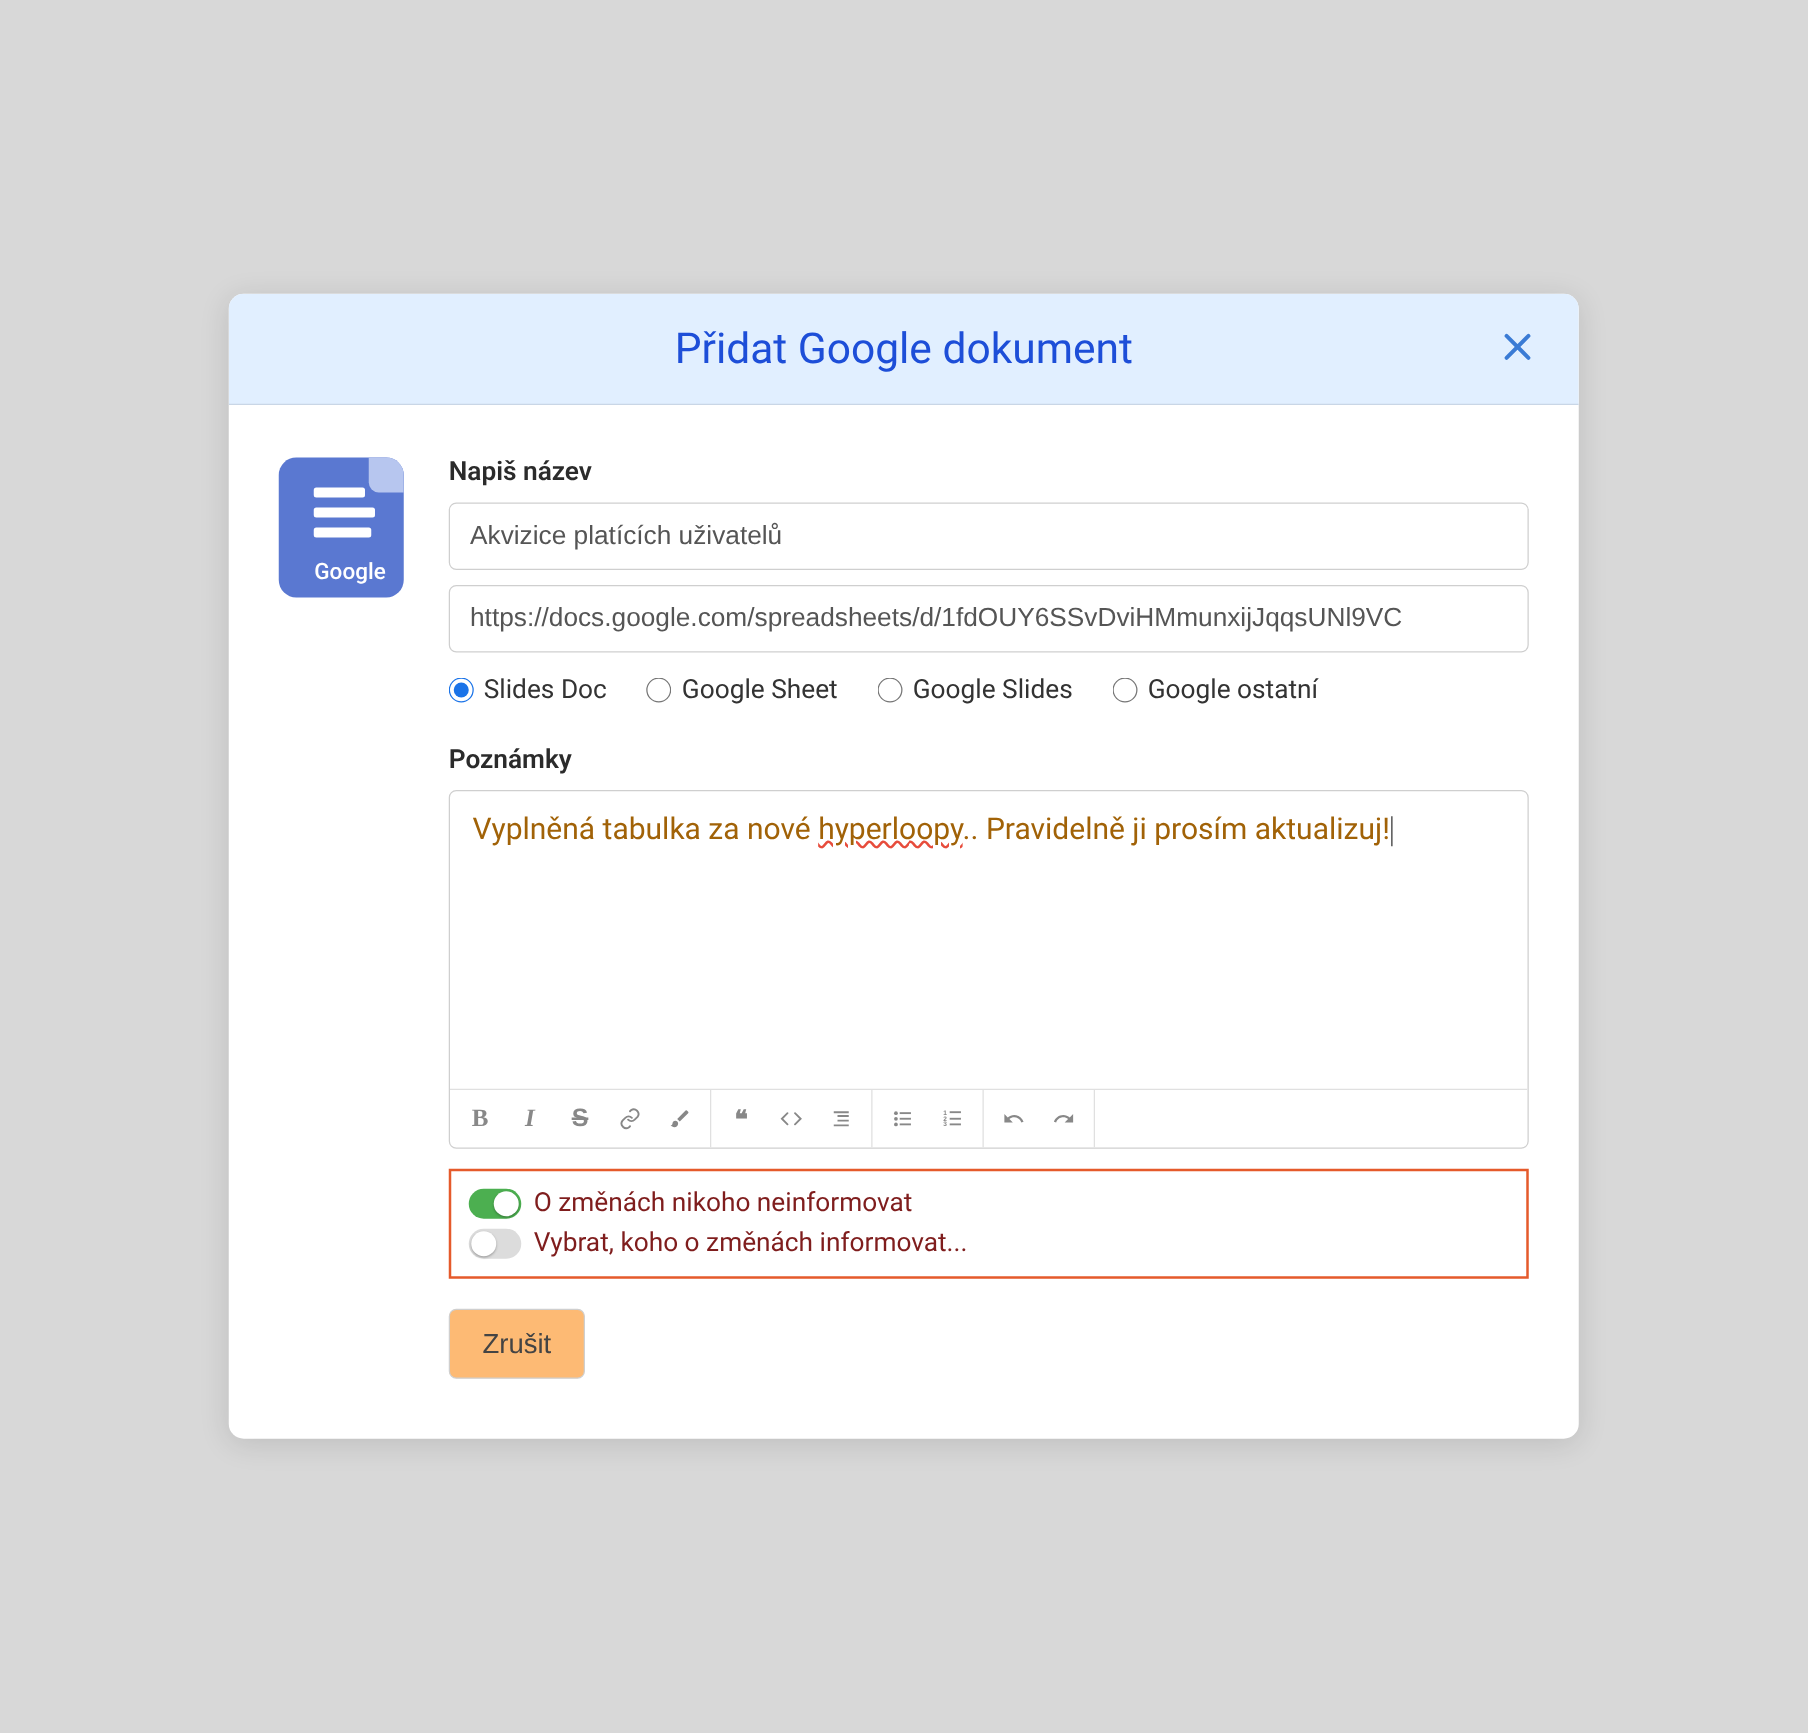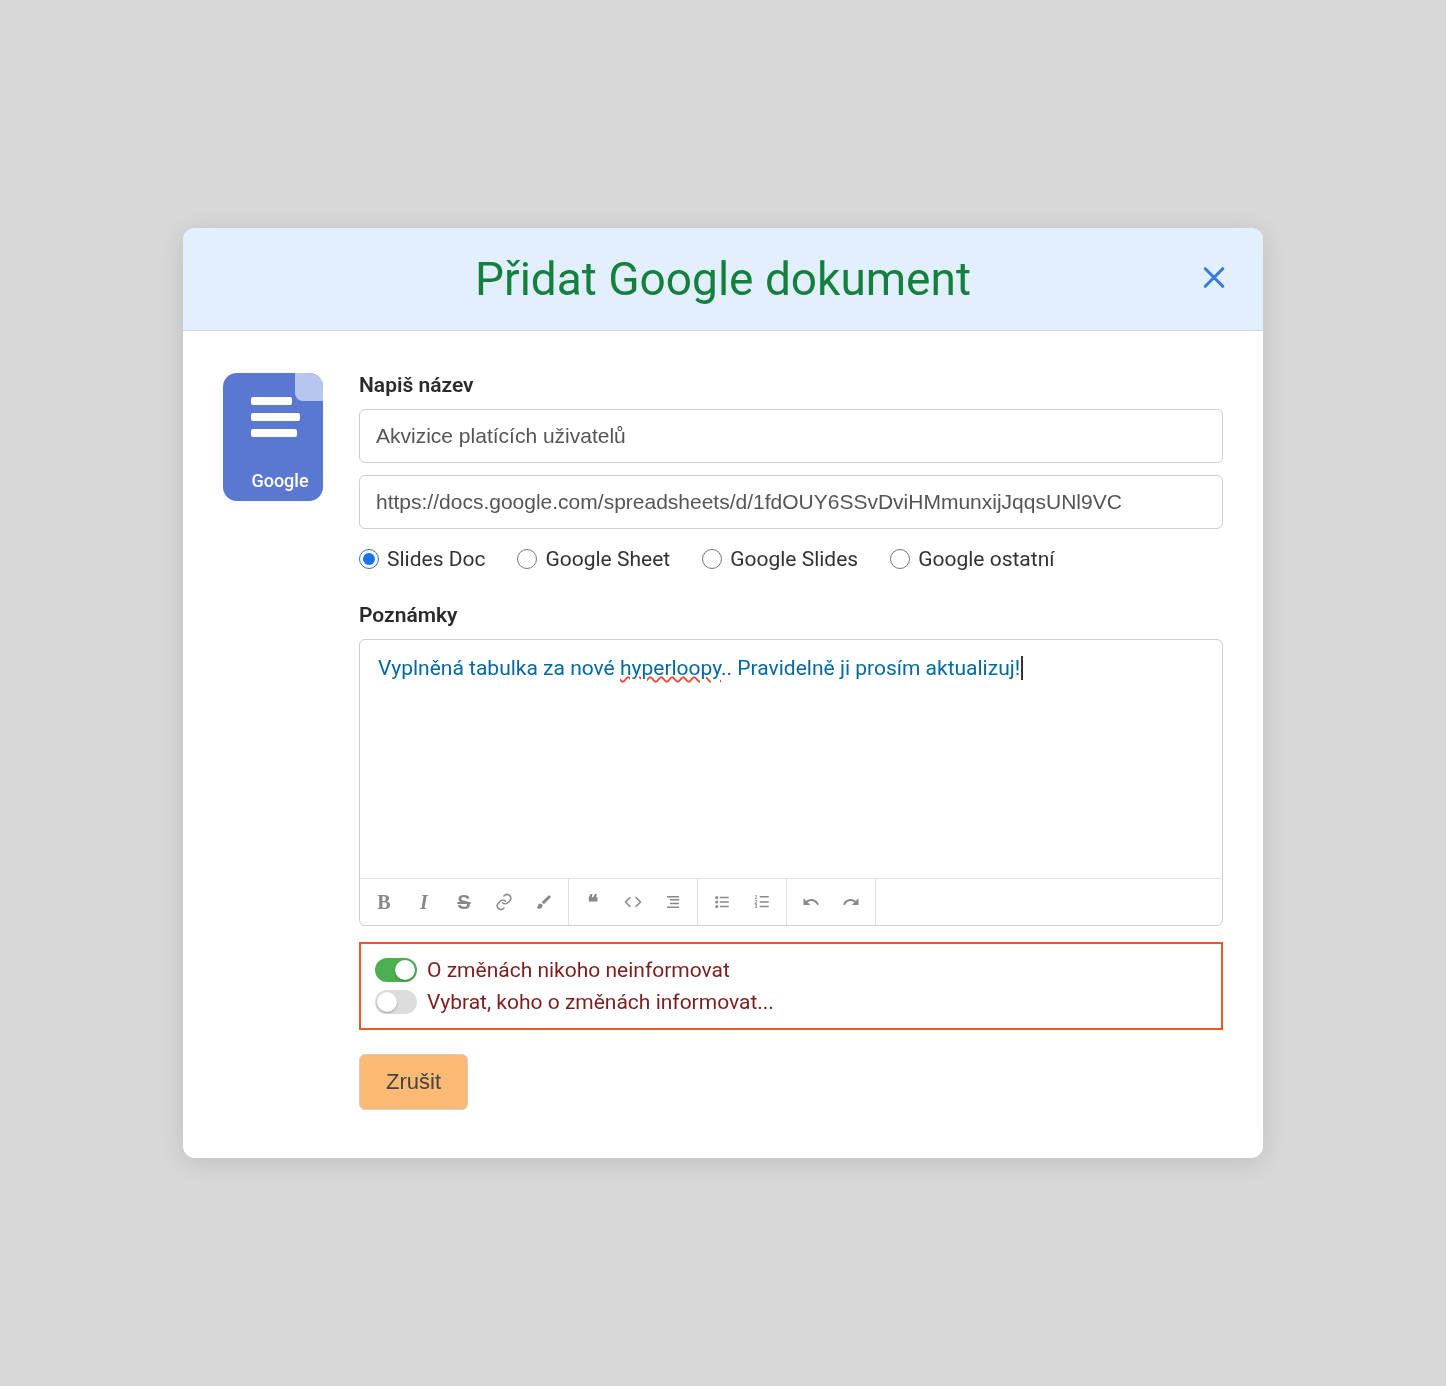--- a/index.html
+++ b/index.html
@@ -22,43 +22,43 @@
     .modal-header {
       background: #e1efff;
       border-bottom: 1px solid #c9d6e6;
       padding: 24px 28px;
       display: flex;
       align-items: center;
       justify-content: center;
       position: relative;
     }
     .modal-title {
-      font-size: 46px;
+      font-size: 34px;
       font-weight: 400;
-      color: #15803d;
+      color: #1d4ed8;
     }
     .close-btn {
       position: absolute;
       right: 28px;
       top: 50%;
       transform: translateY(-50%);
       background: none;
       border: none;
       cursor: pointer;
       padding: 6px;
     }
     .close-btn svg { width: 30px; height: 30px; }
     .modal-body {
       display: flex;
       padding: 42px 40px 48px 40px;
       gap: 36px;
     }
     .icon-col { flex: 0 0 100px; }
     .doc-icon {
-      width: 100px; height: 128px;
+      width: 100px; height: 112px;
       background: #5a78d1;
       border-radius: 14px;
       position: relative;
       display: flex;
       flex-direction: column;
       justify-content: space-between;
       padding: 18px 14px 10px 28px;
       overflow: hidden;
     }
     .doc-icon::after {
@@ -108,22 +108,22 @@
       cursor: pointer;
     }
     .editor {
       border: 1px solid #cfcfcf;
       border-radius: 6px;
       overflow: hidden;
     }
     .editor-body {
       min-height: 238px;
       padding: 16px 18px;
-      font-size: 21px;
-      color: #0369a1;
+      font-size: 24px;
+      color: #a16207;
       outline: none;
       position: relative;
     }
     .spellerr {
       text-decoration: underline wavy #e74c3c;
       text-decoration-thickness: 2px;
     }
     .cursor {
       display: inline-block;
       width: 1.5px;

